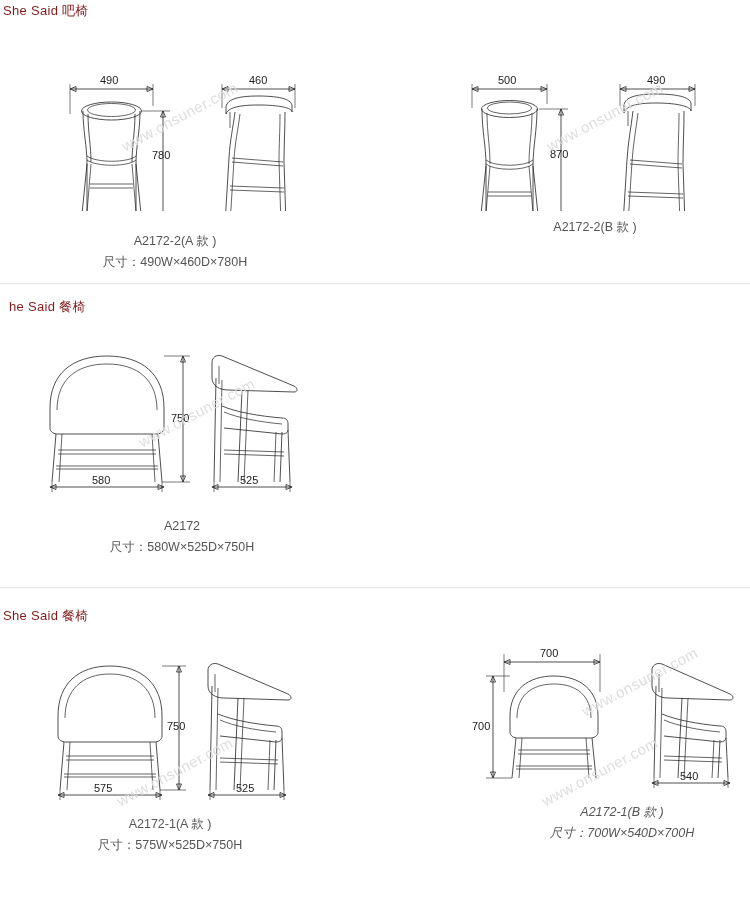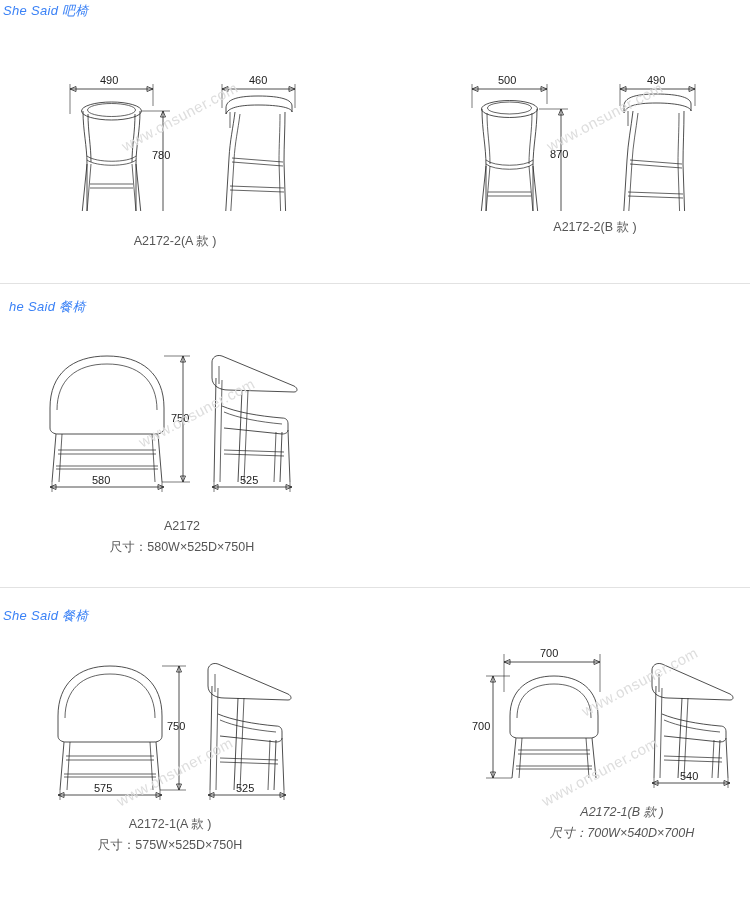--- a/index.html
+++ b/index.html
@@ -19,24 +19,23 @@
     width: 750px;
     height: 905px;
     position: relative;
   }
   .section {
     position: relative;
     box-sizing: border-box;
   }
   .section-title {
     font-size: 13px;
-    color: #3b82f6;
+    color: #7f1d1d;
     padding-left: 0px;
     letter-spacing: 0.3px;
-    font-style: italic;
   }
   .divider {
     height: 1px;
     background: #e2e2e2;
     width: 750px;
   }
   .item {
     position: relative;
     text-align: center;
   }
@@ -120,20 +119,21 @@
         <path class="ln" d="M255 76 C255 94 254 108 254 126 L256 188"></path>
         <path class="thin" d="M210 78 C208 94 205 106 204 124 L200 188"></path>
         <path class="thin" d="M250 78 C250 96 249 108 249 126 L251 188"></path>
         <path class="thin" d="M202 122 L253 126"></path>
         <path class="thin" d="M202 126 L253 130"></path>
         <path class="thin" d="M200 150 L254 152"></path>
         <path class="thin" d="M200 154 L254 156"></path>
       </svg>
       <div class="caption" style="margin-top:20px;">
         <span class="code">A2172-2(A 款 )</span>
+        <span class="dims">尺寸：490W×460D×780H</span>
       </div>
     </div>
 
     <div class="item" style="position:absolute;left:450px;top:36px;width:290px;">
       <svg width="290" height="175" viewBox="0 0 290 175">
         <path class="ext" d="M22 48 L22 72 M97 48 L97 68"></path>
         <path class="ln" d="M22 53 L97 53"></path>
         <path class="ln" d="M22 53 l6 -2.5 l0 5 z M97 53 l-6 -2.5 l0 5 z" fill="#222"></path>
         <text class="dimtext" x="48" y="48">500</text>
 

